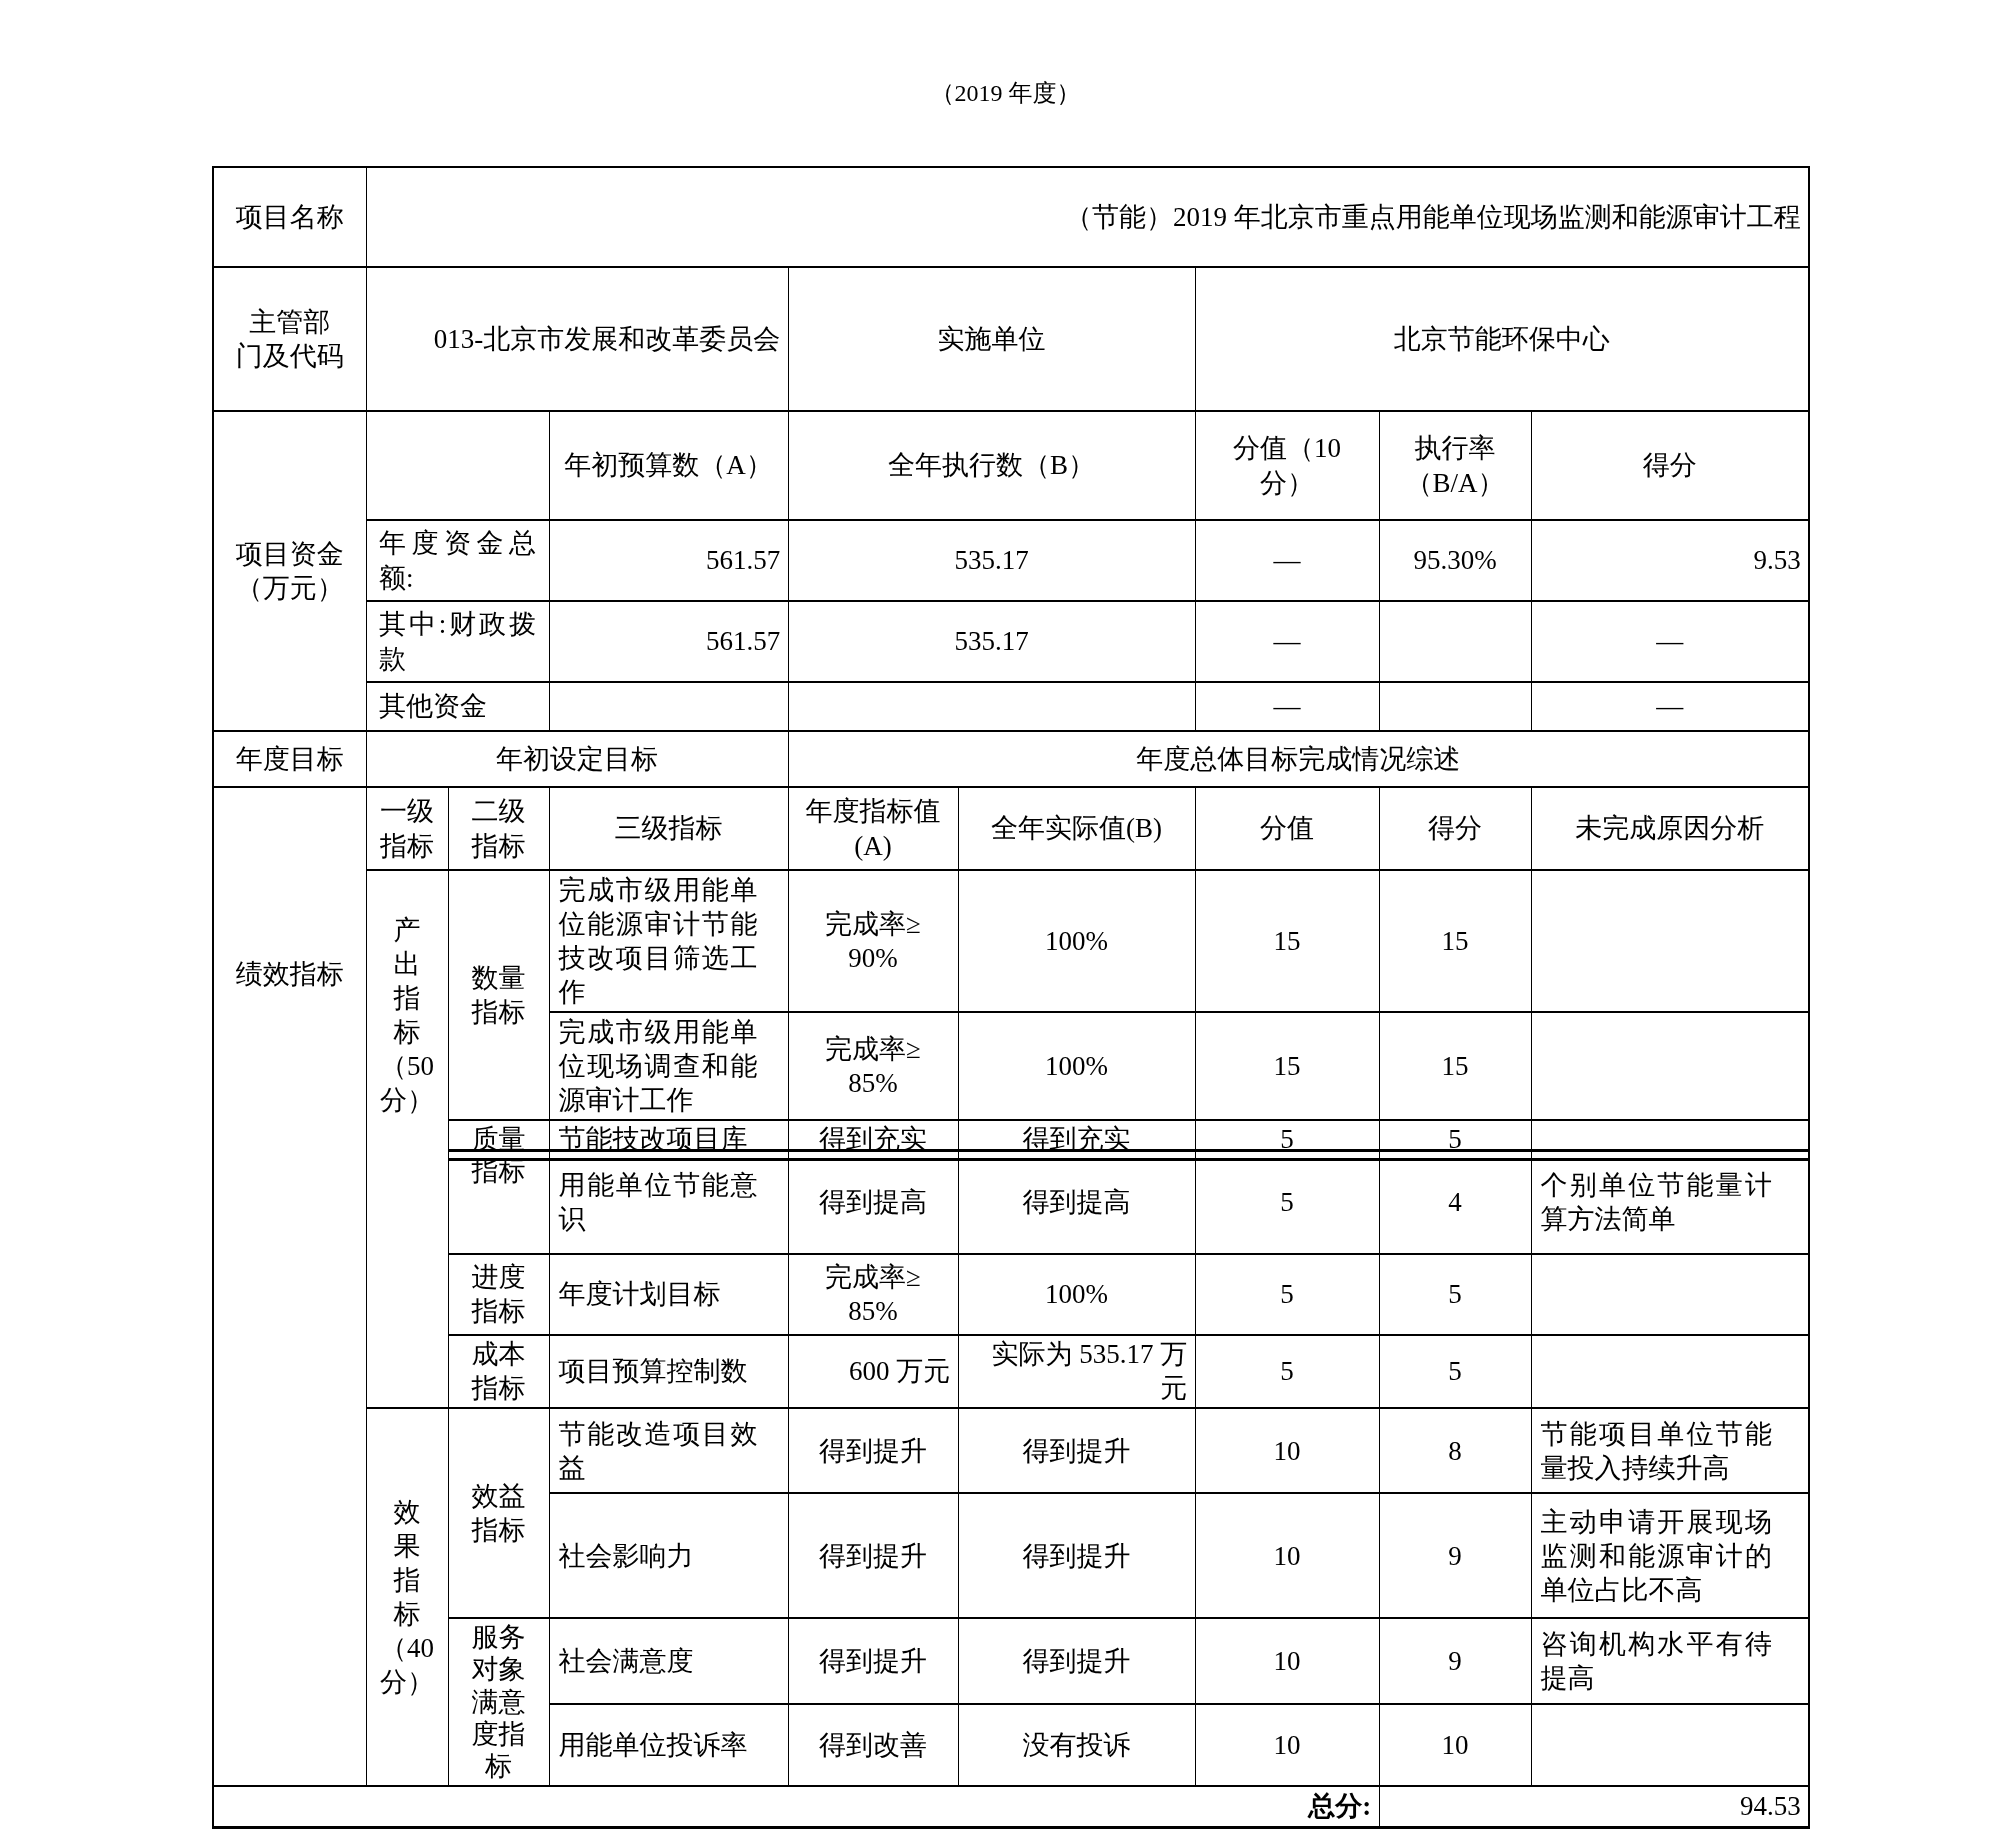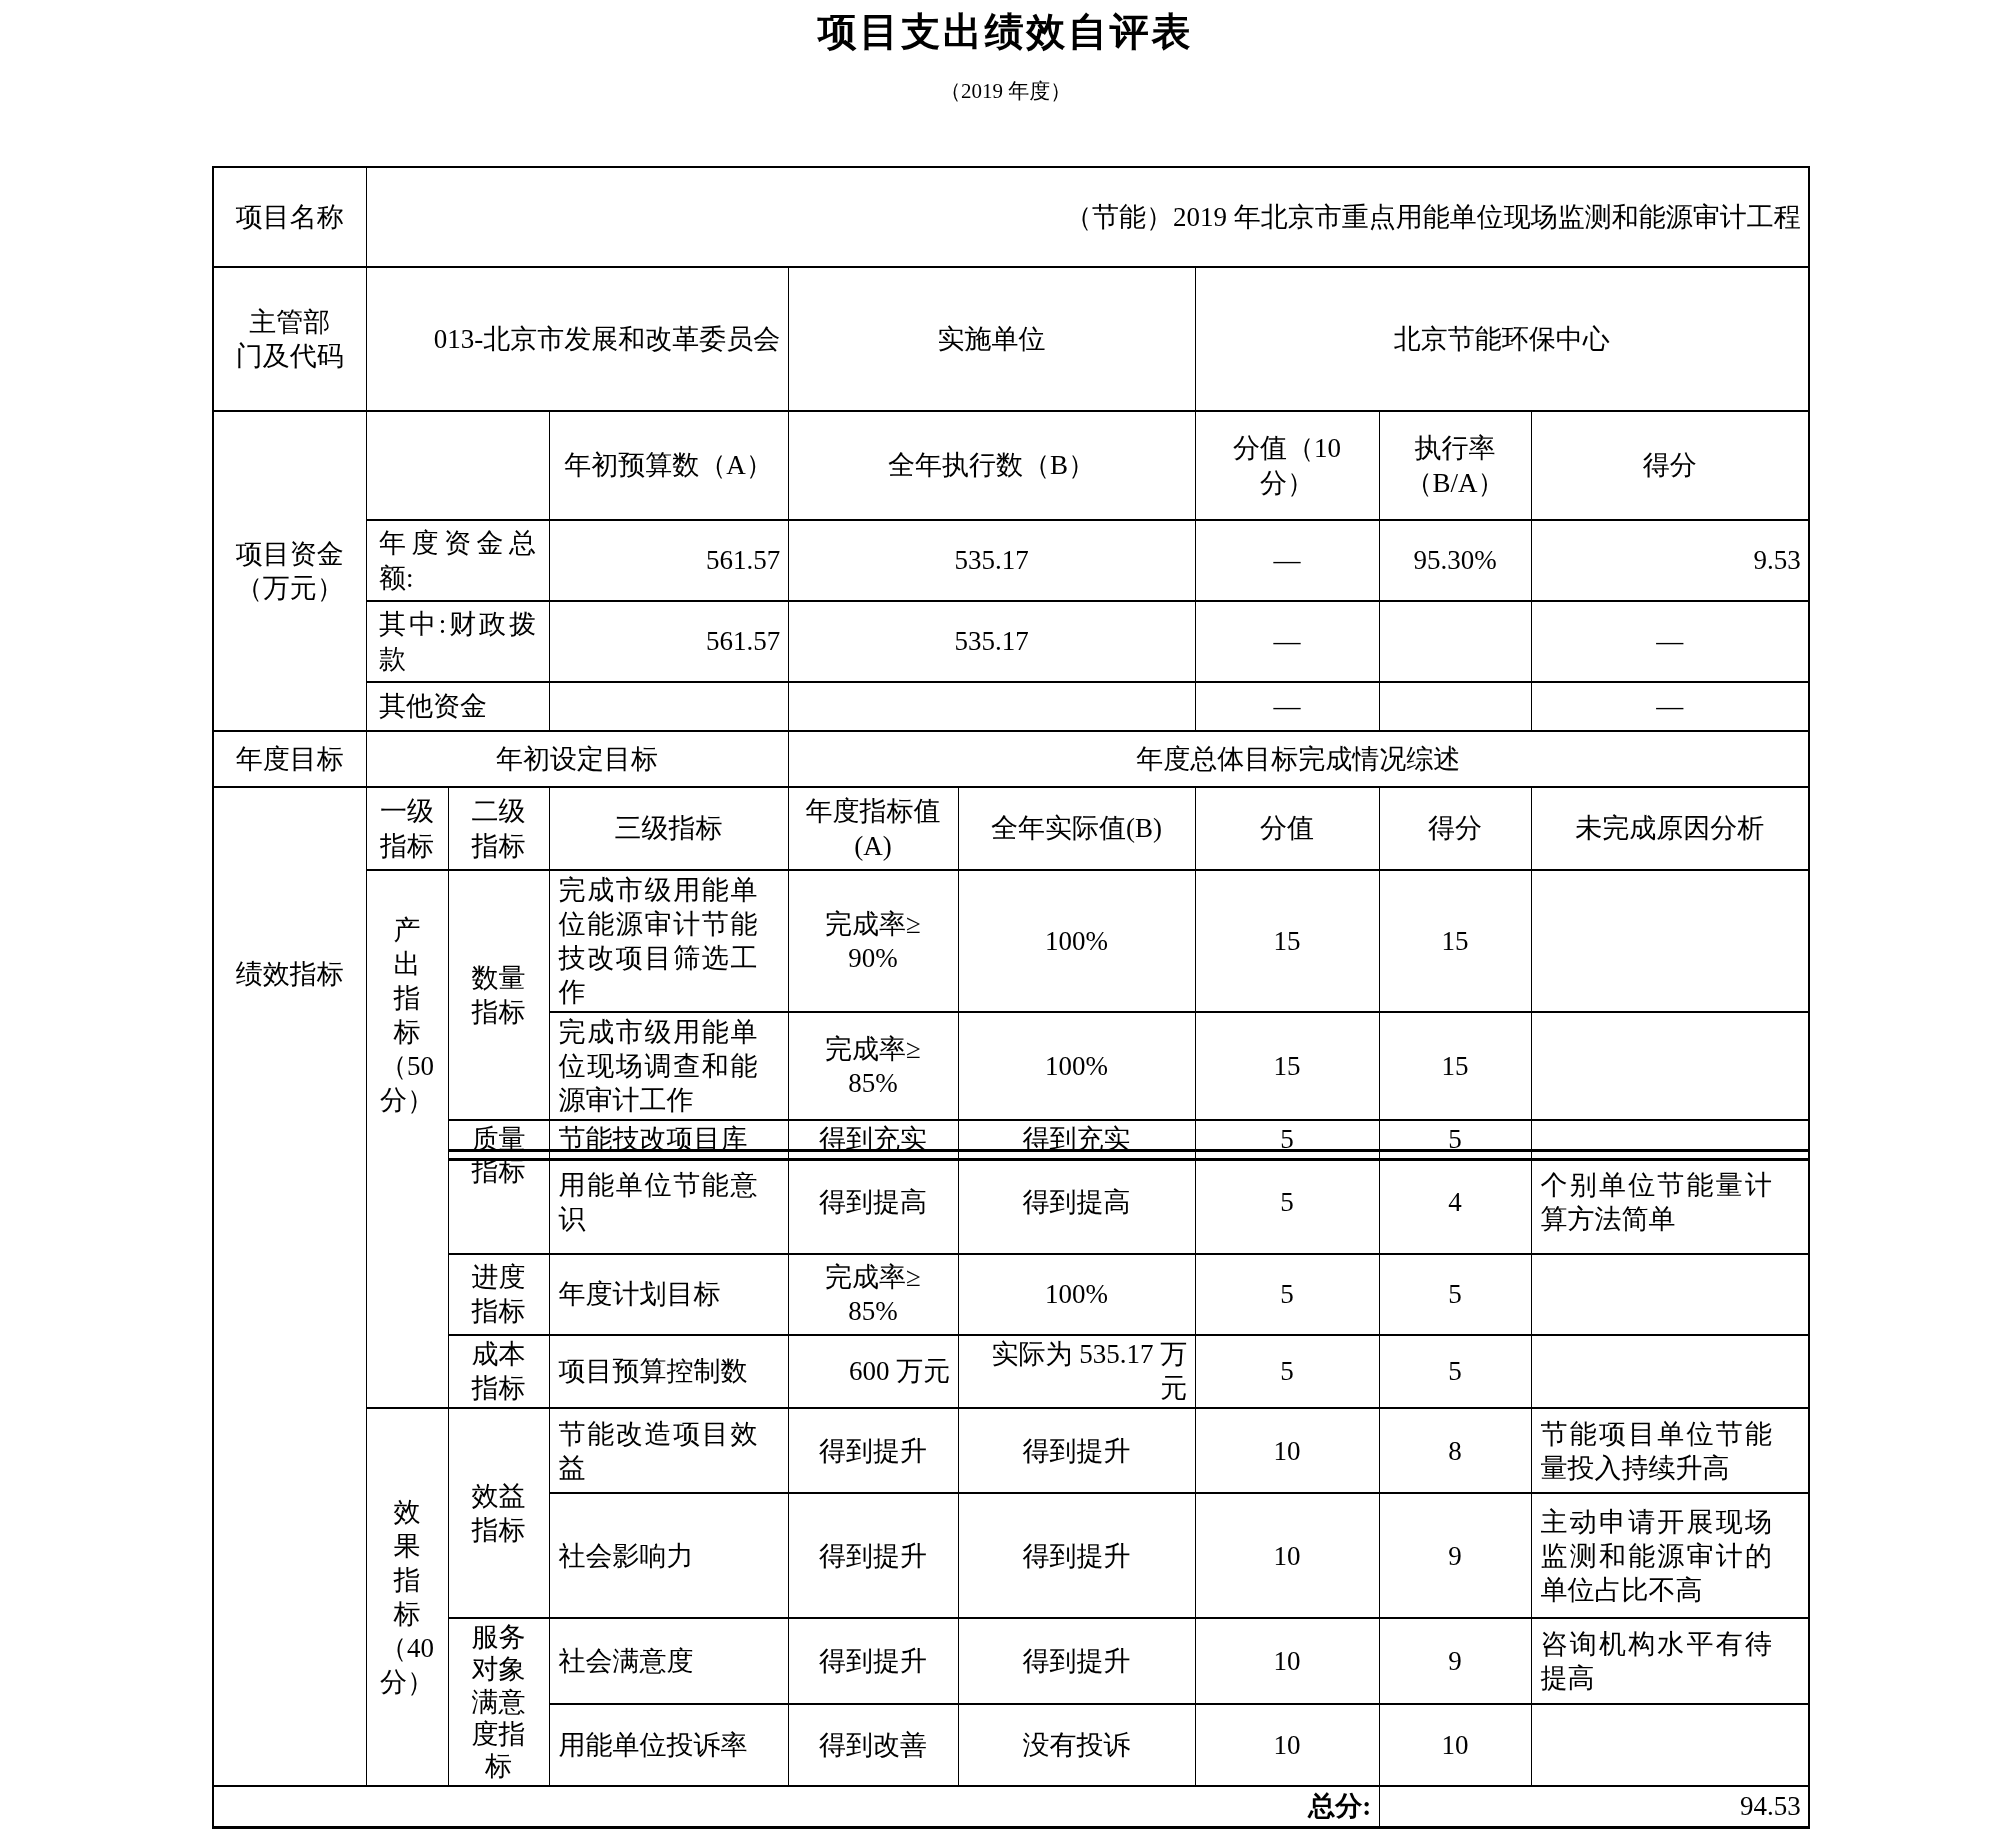--- a/index.html
+++ b/index.html
@@ -1,21 +1,21 @@
 <!DOCTYPE html>
 <html style="font-size:14.3px"><head>
 <meta charset="utf-8">
 <style>
   html,body{margin:0;padding:0;background:#fff;}
   .page{position:relative;width:2011px;height:1833px;background:#ffffff;
         font-family:"Liberation Serif","DejaVu Serif",serif;color:#000;overflow:hidden;}
   .title{position:absolute;top:5.4px;left:0;width:100%;text-align:center;
          font-family:"Liberation Sans","DejaVu Sans",sans-serif;
          font-weight:700;font-size:39px;letter-spacing:2.7px;}
-  .subtitle{position:absolute;top:77px;left:0;width:100%;text-align:center;font-size:21px;}
+  .subtitle{position:absolute;top:77px;left:0;width:100%;text-align:center;font-size:24px;}
   table.part{position:absolute;left:212px;border-collapse:collapse;table-layout:fixed;}
   #part1{top:166px;}
   #part2{top:1149px;}
   td{border:1.8px solid #000;border-top-width:2.7px;border-bottom-width:2.7px;
      font-size:27px;line-height:1.26;text-align:center;vertical-align:middle;
      padding:1.8px 7.2px;word-break:break-all;}
   td.el{border-left-width:2.7px;}
   td.er{border-right-width:2.7px;}
   td.ob{border-bottom:none;}
   td.ot{border-top:none;}
@@ -32,21 +32,20 @@
   .fund-lab{text-align:justify;padding:1.8px 12.5px;}
   .d-cell{text-align:justify;padding:1.8px 30px 1.8px 9px;}
   .i-cell{text-align:justify;padding:3.6px 36px 3.6px 9px;border-radius:23px;}
   .tight{line-height:1.2;}
 </style>
 </head>
 <body>
 
 <div class="page">
 
-  <div class="title">项目支出绩效自评表</div>
   <div class="subtitle">（2019 年度）</div>
 
   <table class="part" id="part1">
     <colgroup>
       <col style="width:153px">
         <col style="width:82px">
         <col style="width:101px">
       <col style="width:239px">
         <col style="width:170px">
         <col style="width:237px">

